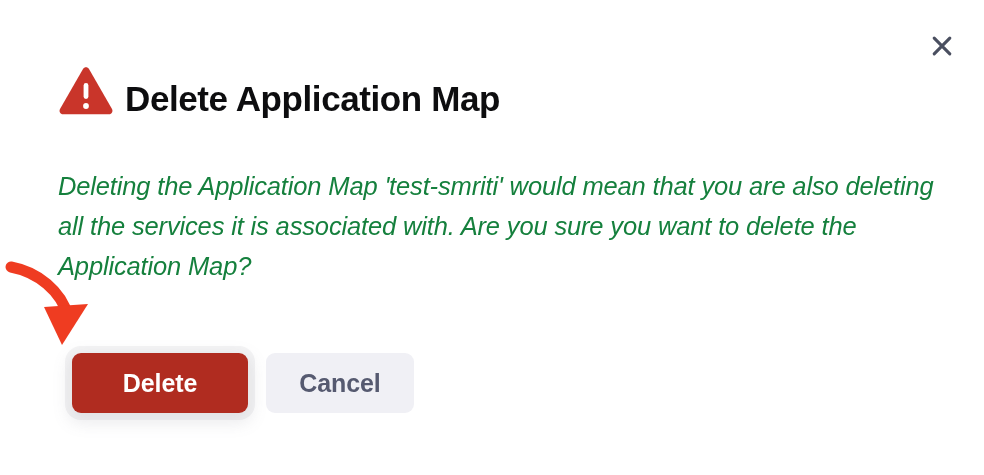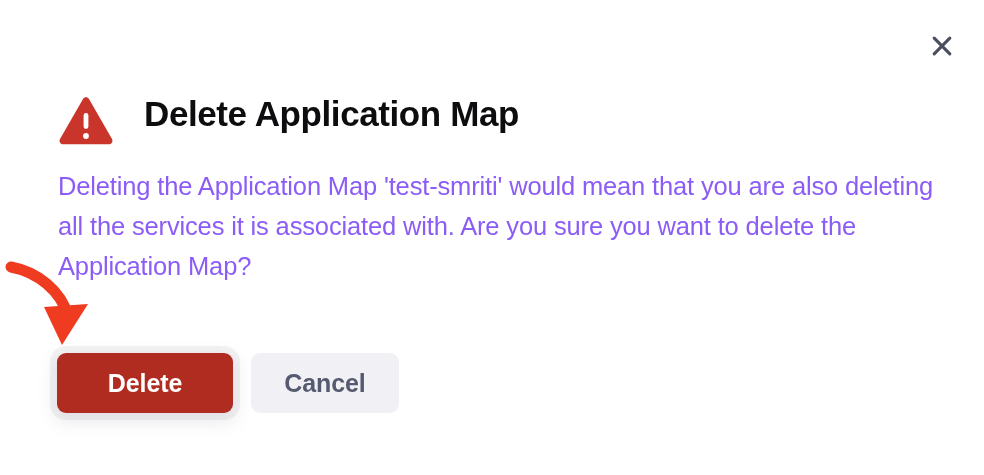--- a/index.html
+++ b/index.html
@@ -35,23 +35,22 @@
     color: #4a4f60;
   }
   .close-btn svg { display: block; }
 
   
   .header {
     position: absolute;
     left: 58px;
     top: 66px;
     display: flex;
-    align-items: flex-start;
-    gap: 30px;
-    margin-top: 30px;
+    align-items: flex-end;
+    gap: 11px;
   }
 
   .warn-icon { width: 56px; height: 50px; display: block; flex: none; }
 
   .dialog-title {
     font-size: 35px;
     font-weight: bold;
     color: #0d0d0f;
     letter-spacing: -0.4px;
     line-height: 1;
@@ -59,22 +58,23 @@
   }
 
   
   .body-text {
     position: absolute;
     left: 58px;
     top: 166px;
     width: 880px;
     font-size: 25.5px;
     line-height: 40px;
-    color: #8b5cf6;
+    color: #15803d;
     letter-spacing: -0.15px;
+    font-style: italic;
   }
 
   
   .button-row {
     position: absolute;
     left: 57px;
     top: 353px;
     display: flex;
     align-items: flex-start;
     gap: 18px;
@@ -93,20 +93,21 @@
     align-items: center;
     justify-content: center;
   }
 
   .btn-delete {
     width: 176px;
     background: #b02c20;
     color: #ffffff;
     box-shadow: 0 0 0 7px rgba(128,128,140,0.085),
                 0 6px 16px 4px rgba(120,120,135,0.15);
+    margin-left: 15px;
   }
 
   .btn-cancel {
     width: 148px;
     background: #f0f0f5;
     color: #565a70;
   }
 
   
   .annotation-arrow {

